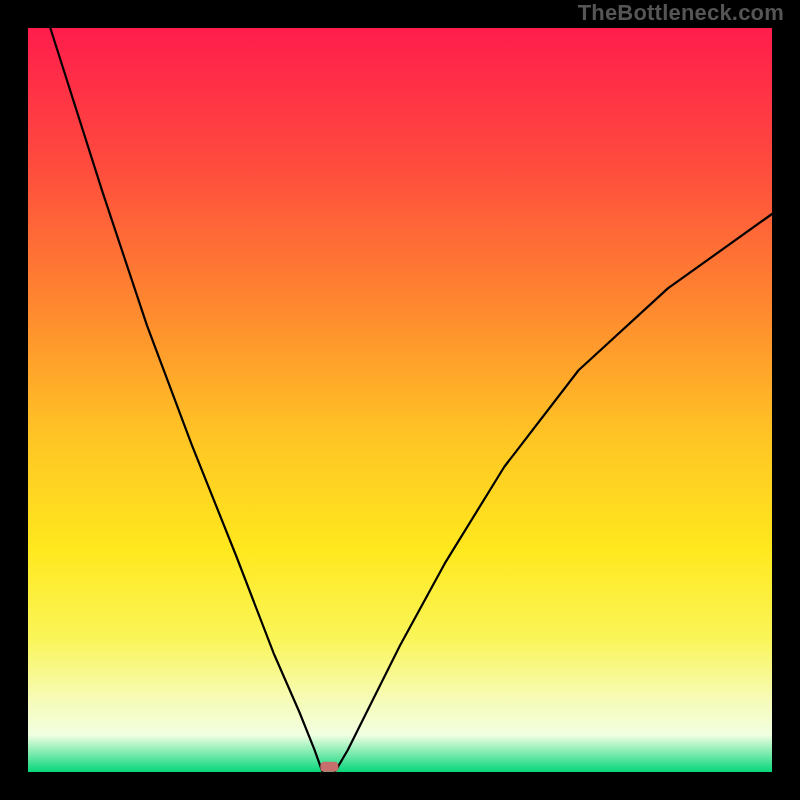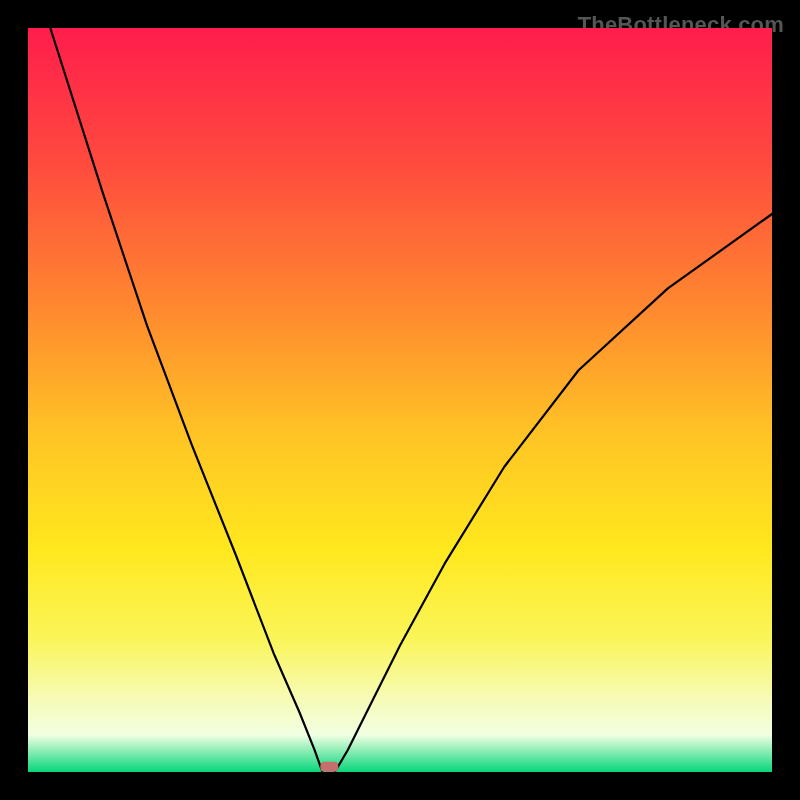--- a/index.html
+++ b/index.html
@@ -12,21 +12,21 @@
     overflow: hidden;
   }
   .frame {
     position: relative;
     width: 800px;
     height: 800px;
     background: #000;
   }
   .watermark {
     position: absolute;
-    top: 12px;
+    top: 0;
     right: 16px;
     color: #555;
     font-size: 22px;
     font-weight: 600;
     letter-spacing: 0.2px;
     user-select: none;
   }
   .plot-area {
     position: absolute;
     left: 28px;

